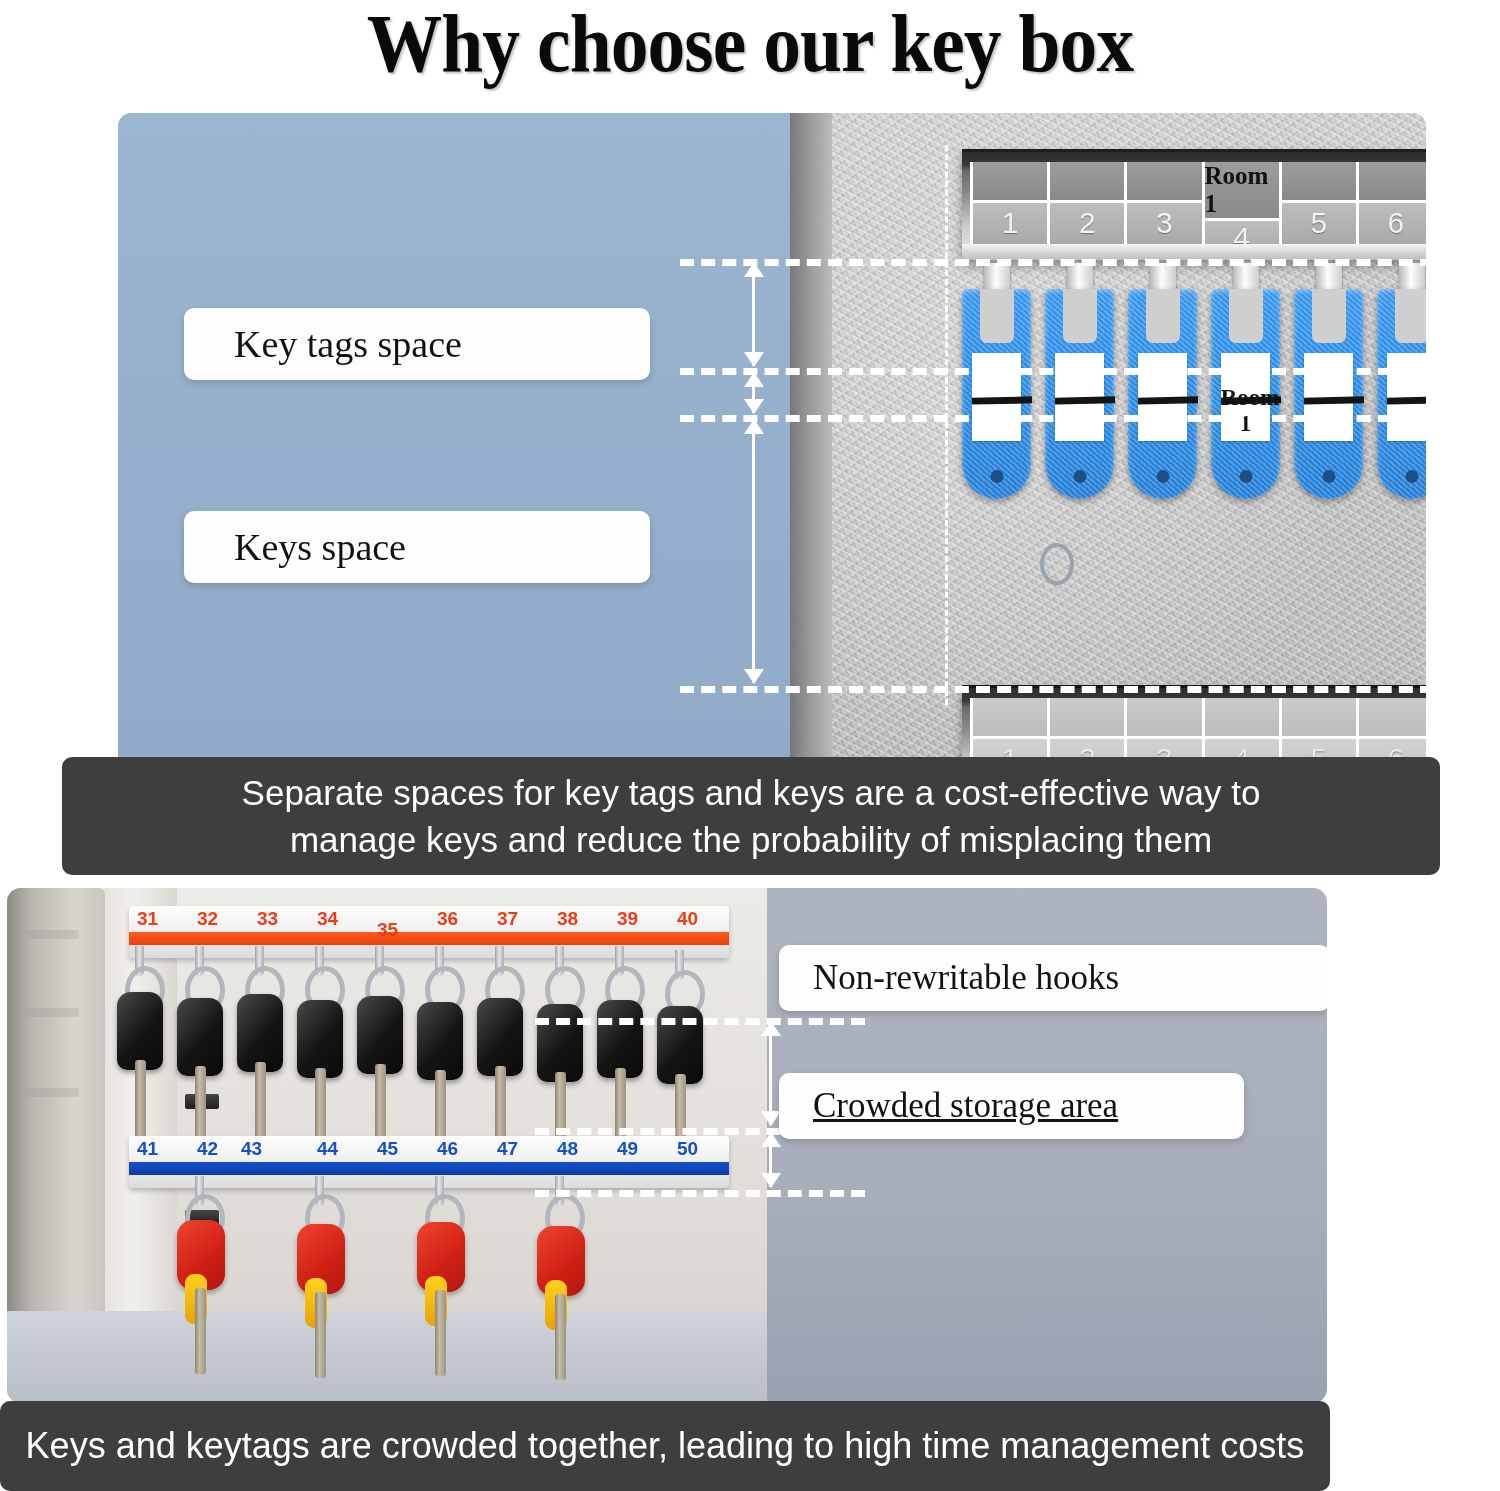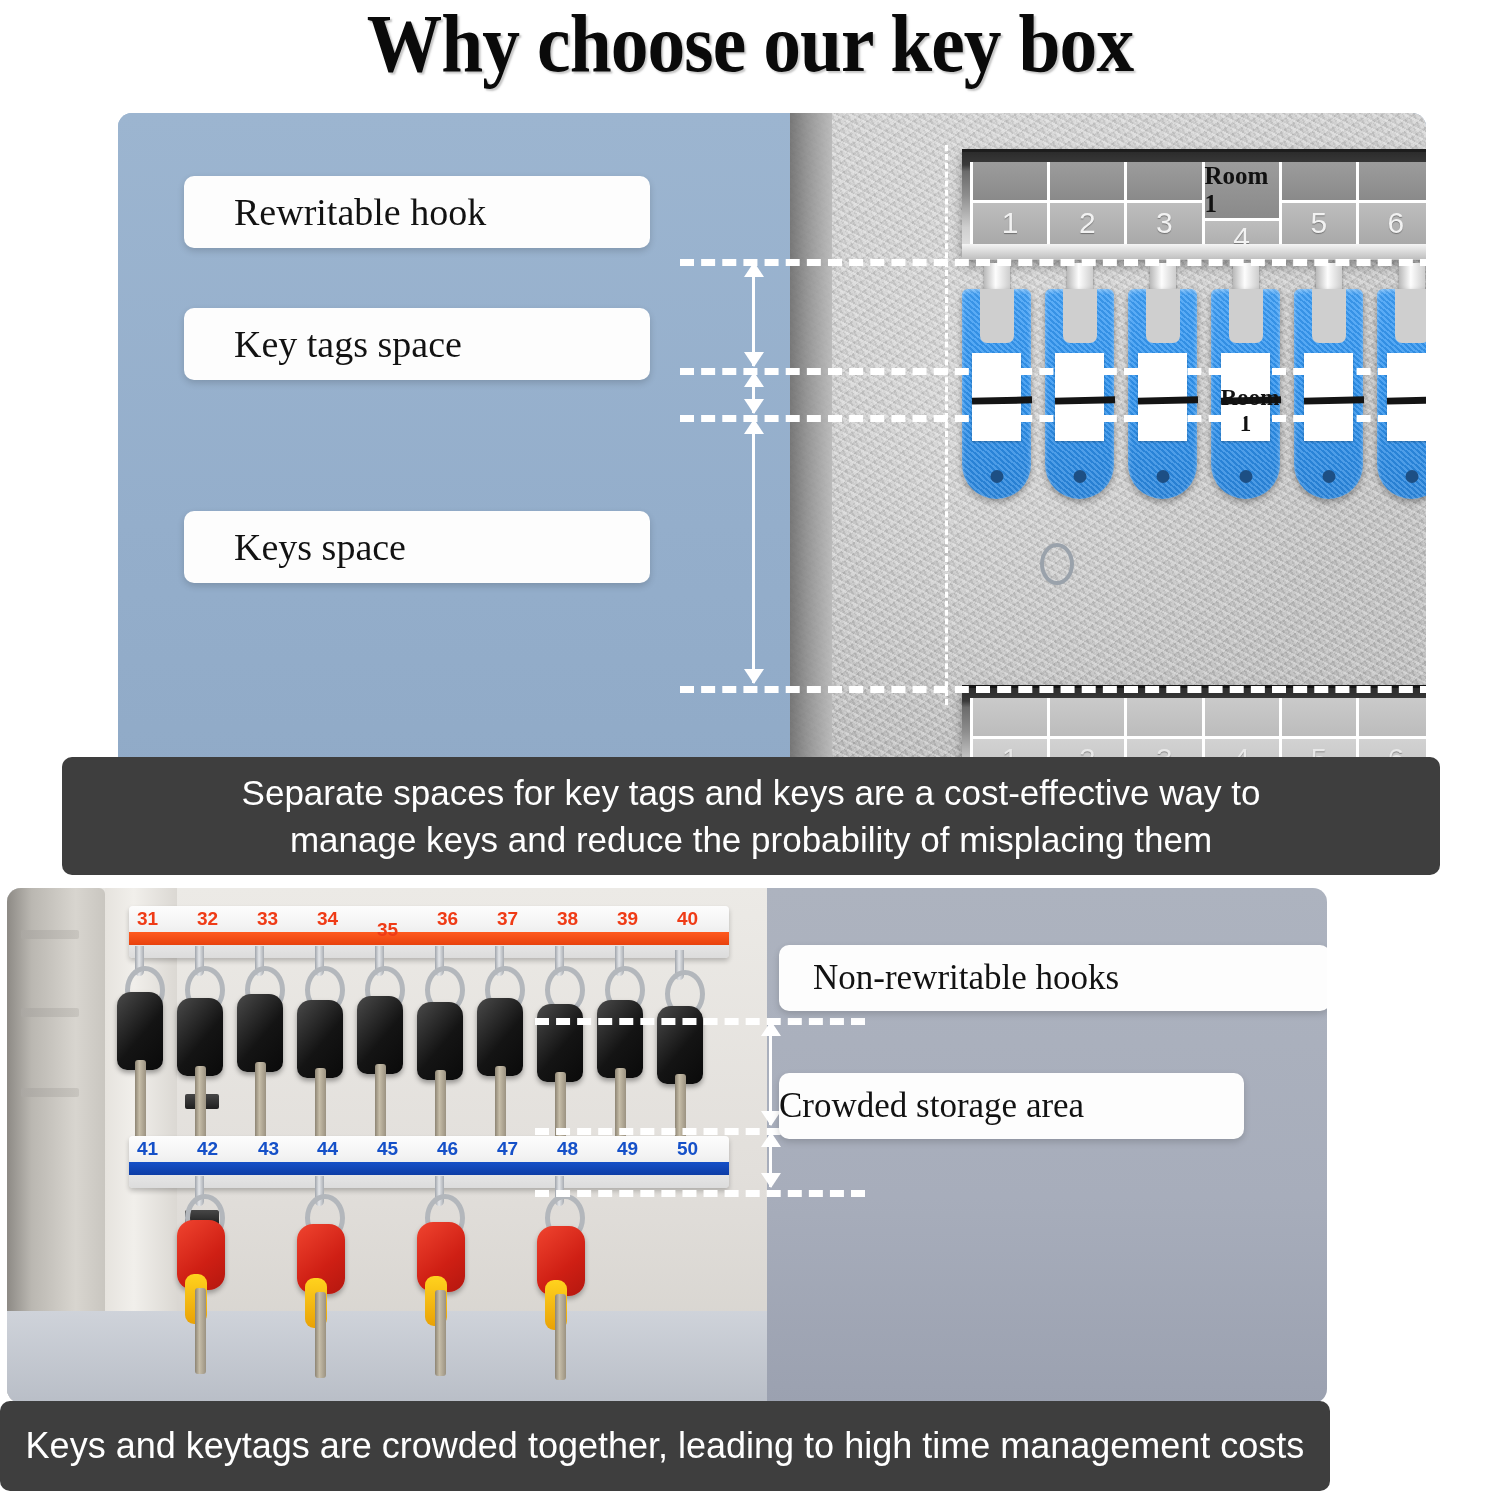--- a/index.html
+++ b/index.html
@@ -357,23 +357,20 @@
 
   <div class="dash-h" style="left:562px;right:-8px;top:146px;"></div>
   <div class="dash-h" style="left:562px;right:-8px;top:255px;"></div>
   <div class="dash-h" style="left:562px;right:-8px;top:302px;"></div>
   <div class="dash-h" style="left:562px;right:-8px;top:573px;"></div>
 
   <div class="marrow" style="left:634px;top:150px;height:103px;"></div>
   <div class="marrow" style="left:634px;top:260px;height:40px;"></div>
   <div class="marrow" style="left:634px;top:307px;height:263px;"></div>
 
-  <div class="callout" style="left:66px;top:63px;width:466px;height:72px;font-size:38px;">
-    <span style="margin-left:50px;">Rewritable hook</span>
-  </div>
   <div class="callout" style="left:66px;top:195px;width:466px;height:72px;font-size:38px;">
     <span style="margin-left:50px;">Key tags space</span>
   </div>
   <div class="callout" style="left:66px;top:398px;width:466px;height:72px;font-size:38px;">
     <span style="margin-left:50px;">Keys space</span>
   </div>
 </div>
 
 <div class="cap-top">
   <div>
@@ -452,21 +449,21 @@
       <div class="hook" style="left:668px;top:62px;"></div>
         <div class="kring" style="left:658px;top:82px;"></div>
       <div class="blackkey" style="left:650px;top:118px;"></div>
         <div class="blade" style="left:668px;top:186px;"></div>
     </div>
 
     <div class="hrail hr-blue" style="top:248px;">
       <div class="hrail-stripe"></div>
       <span class="hnum" style="left:8px;">41</span>
       <span class="hnum" style="left:68px;">42</span>
-      <span class="hnum" style="left:129px;">43</span>
+      <span class="hnum" style="left:112px;">43</span>
       <span class="hnum" style="left:188px;">44</span>
       <span class="hnum" style="left:248px;">45</span>
       <span class="hnum" style="left:308px;">46</span>
       <span class="hnum" style="left:368px;">47</span>
       <span class="hnum" style="left:428px;">48</span>
       <span class="hnum" style="left:488px;">49</span>
       <span class="hnum" style="left:548px;">50</span>
     </div>
     <div>
       <div class="hook" style="left:188px;top:288px;"></div>
@@ -495,17 +492,17 @@
   <div class="dash-h" style="left:528px;width:330px;top:130px;"></div>
   <div class="dash-h" style="left:528px;width:330px;top:240px;"></div>
   <div class="dash-h" style="left:528px;width:330px;top:302px;"></div>
   <div class="marrow" style="left:762px;top:134px;height:103px;"></div>
   <div class="marrow" style="left:762px;top:245px;height:54px;"></div>
 
   <div class="callout" style="left:772px;top:57px;width:551px;height:66px;font-size:35px;">
     <span style="margin-left:34px;">Non-rewritable hooks</span>
   </div>
   <div class="callout" style="left:772px;top:185px;width:465px;height:66px;font-size:35px;">
-    <span style="">Crowded storage area</span>
+    <span style="margin-left:34px;text-decoration:underline;">Crowded storage area</span>
   </div>
 </div>
 
 <div class="cap-bot">Keys and keytags are crowded together, leading to high time management costs</div>
 
 </body></html>

